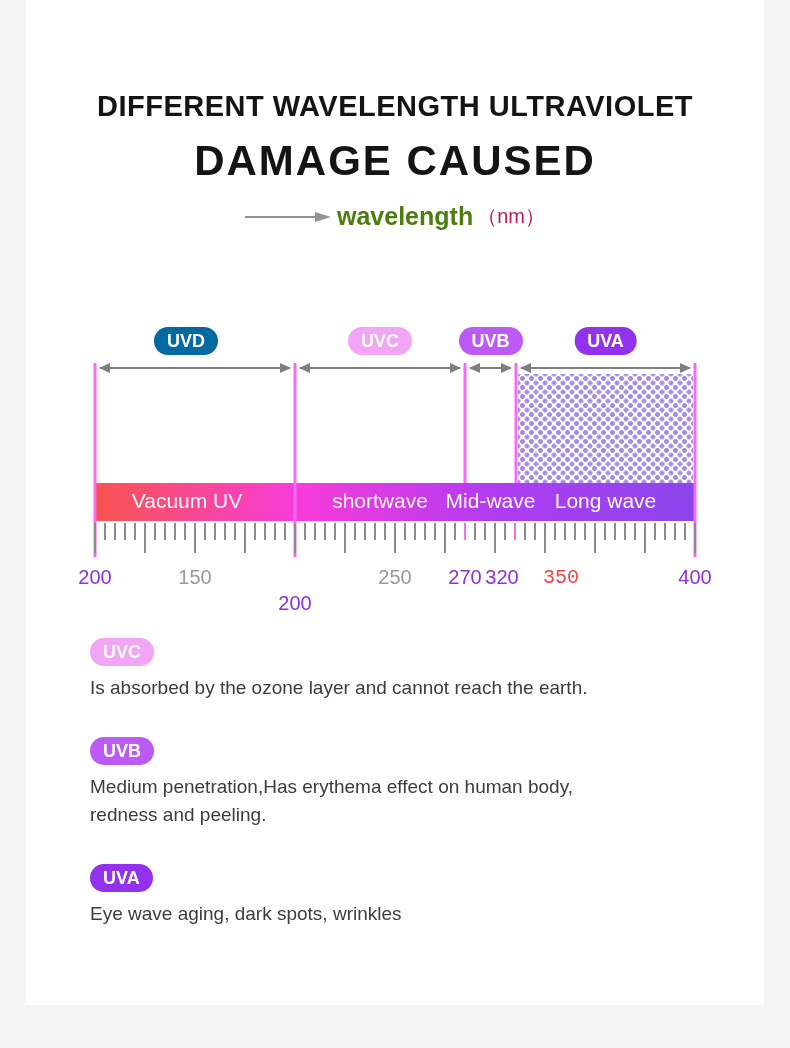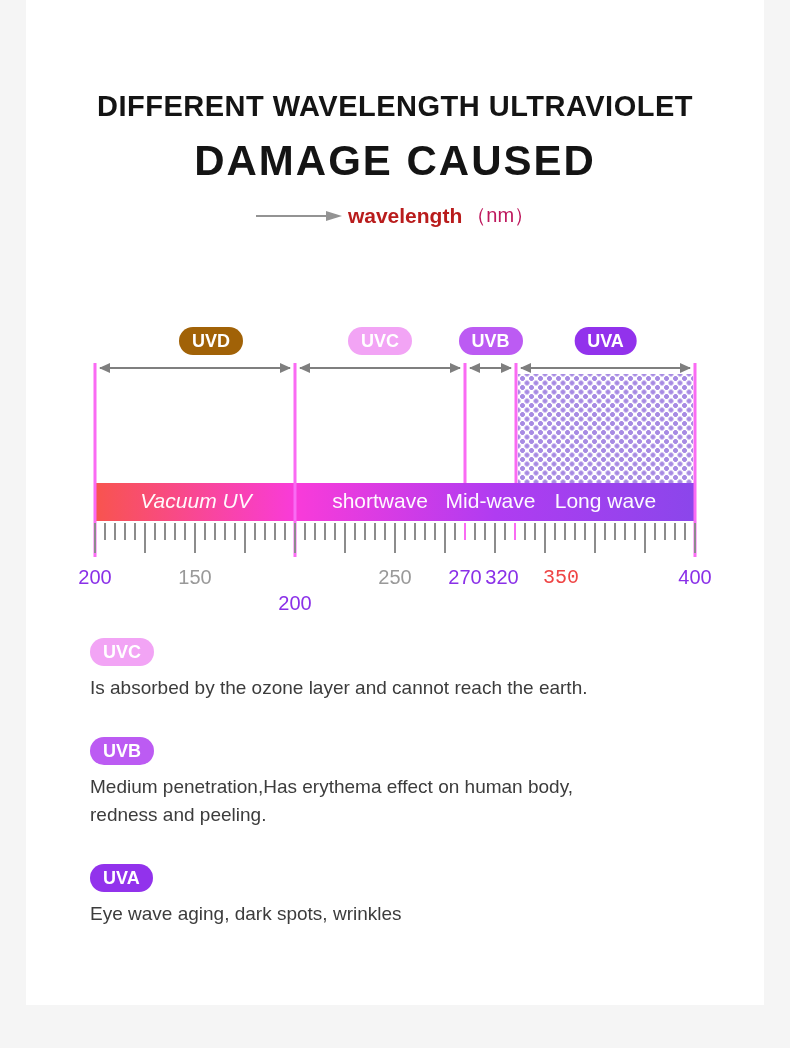--- a/index.html
+++ b/index.html
@@ -8,21 +8,21 @@
   .card{position:absolute;left:26px;top:0;width:738px;height:1005px;background:#FFFFFF;}
   .title1{position:absolute;left:0;top:90px;width:100%;text-align:center;
           font-size:29px;font-weight:700;color:#141414;letter-spacing:0.5px;}
   .title2{position:absolute;left:0;top:137px;width:100%;text-align:center;
           font-size:42px;font-weight:700;color:#141414;letter-spacing:2px;}
   .wl-row{position:absolute;left:0;top:202px;width:100%;display:flex;align-items:center;
           justify-content:center;}
   .wl-tail{width:70px;height:2px;background:#939393;}
   .wl-head{width:0;height:0;border-left:16px solid #939393;border-top:5px solid transparent;
            border-bottom:5px solid transparent;margin-right:6px;}
-  .wl-label{font-size:21px;font-weight:700;color:#b91c1c;}
+  .wl-label{font-size:25px;font-weight:700;color:#4d7c0f;}
   .wl-unit{font-size:20px;font-weight:400;color:#be185d;margin-left:4px;}
   #diagram{position:absolute;left:0;top:0;width:738px;height:610px;}
   .badge{position:absolute;top:327px;transform:translateX(-50%);height:28px;line-height:28px;
          padding:0 13px;border-radius:14px;color:#fff;font-size:18px;font-weight:700;}
   .arrow-seg{position:absolute;top:367px;height:2px;background:#7F7F7F;}
   .ah{position:absolute;width:0;height:0;border-top:5px solid transparent;
       border-bottom:5px solid transparent;top:-4px;}
   .ah.l{left:-1px;border-right:11px solid #7F7F7F;}
   .ah.r{right:-1px;border-left:11px solid #7F7F7F;}
   .dots{position:absolute;top:374px;height:109px;
@@ -48,26 +48,26 @@
   <div class="title1">DIFFERENT WAVELENGTH ULTRAVIOLET</div>
   <div class="title2">DAMAGE CAUSED</div>
   <div class="wl-row">
     <span class="wl-tail"></span>
     <span class="wl-head"></span>
     <span class="wl-label">wavelength</span>
     <span class="wl-unit">（nm）</span>
   </div>
   <div id="diagram">
       <div class="bar" style="background: linear-gradient(90deg, rgb(248, 84, 78), rgb(249, 59, 217), rgb(176, 60, 241), rgb(139, 70, 235));"></div>
-      <div class="badge" style="left: 185px; background: #a16207;">UVD</div>
+      <div class="badge" style="left: 160px; background: #0369a1;">UVD</div>
       <div class="arrow-seg" style="left: 74px; width: 190px;">
         <div class="ah l"></div>
         <div class="ah r"></div>
       </div>
-      <div class="bar-label" style="left: 170px; font-style: italic;">Vacuum UV</div>
+      <div class="bar-label" style="left: 161px;">Vacuum UV</div>
       <div class="badge" style="left: 354px; background: rgb(242, 164, 245);">UVC</div>
       <div class="arrow-seg" style="left: 274px; width: 160px;">
         <div class="ah l"></div>
         <div class="ah r"></div>
       </div>
       <div class="bar-label" style="left: 354px;">shortwave</div>
       <div class="badge" style="left: 464.5px; background: rgb(188, 91, 243);">UVB</div>
       <div class="arrow-seg" style="left: 444px; width: 41px;">
         <div class="ah l"></div>
         <div class="ah r"></div>

